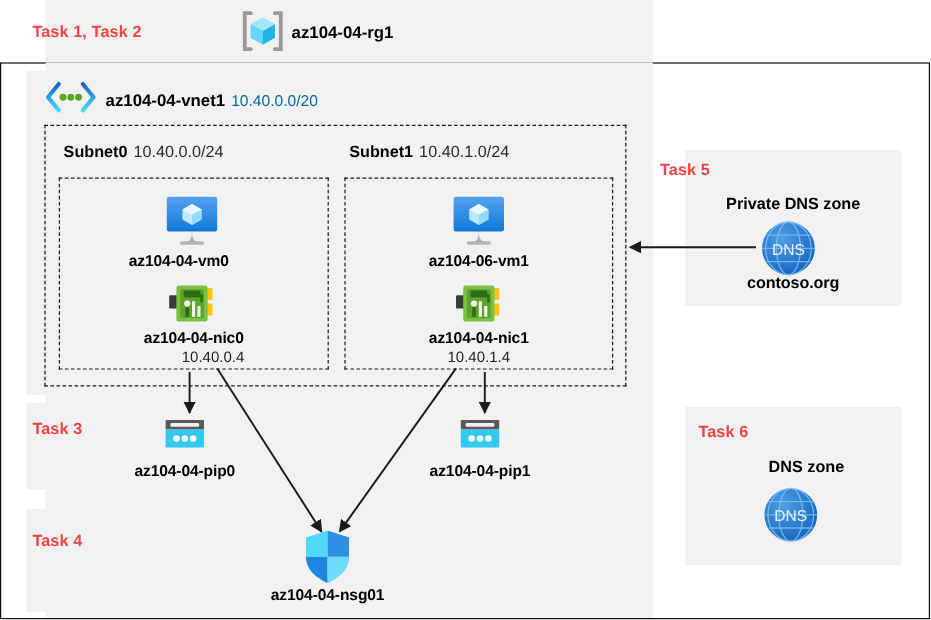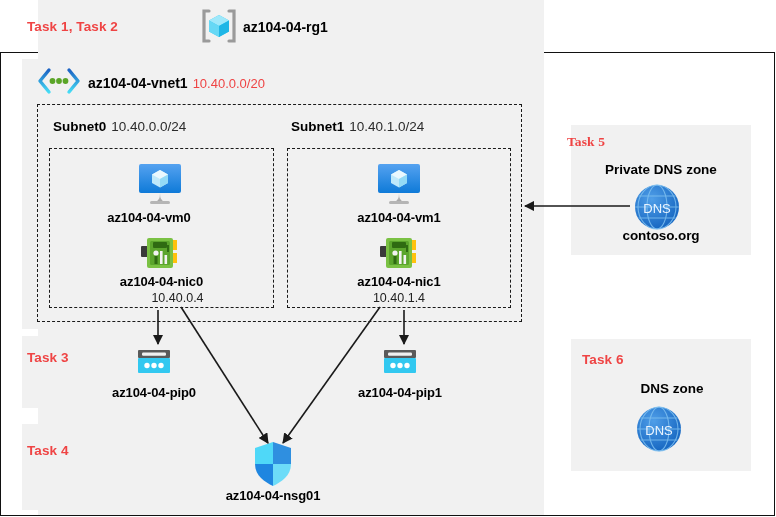--- a/index.html
+++ b/index.html
@@ -26,21 +26,21 @@
   #subnets-outer{left:37px;top:104px;width:485px;height:218px;}
   #subnet0-inner{left:49px;top:148px;width:225px;height:160px;}
   #subnet1-inner{left:287px;top:148px;width:224px;height:160px;}
 
   
   .task-label{color:#ef4444;font-weight:bold;font-size:13.5px;letter-spacing:.1px;}
   .node-label{font-weight:bold;font-size:13px;text-align:center;
               white-space:nowrap;letter-spacing:-.1px;}
   .sub-label{font-size:12.5px;text-align:center;white-space:nowrap;color:#222;}
   .hdr-name{font-weight:bold;font-size:14px;white-space:nowrap;}
-  .hdr-cidr{font-weight:normal;font-size:13px;color:#ef4444;}
+  .hdr-cidr{font-weight:normal;font-size:13px;color:#0369a1;}
   .sn-title{font-size:13.5px;white-space:nowrap;}
   .sn-title b{font-weight:bold;}
   .sn-title span{font-weight:normal;color:#2b2b2b;}
   .zone-title{font-weight:bold;font-size:13.5px;text-align:center;white-space:nowrap;}
 
   svg{display:block;overflow:visible;}
   #edges{left:0;top:0;width:776px;height:517px;pointer-events:none;}
 </style>
 </head>
 <body>
@@ -142,21 +142,21 @@
 <div class="abs" style="left:370px;top:158px;">
   <svg width="58" height="50" viewBox="0 0 58 50" aria-hidden="true">
     <rect x="8" y="6" width="42" height="29" rx="2" fill="url(#vmScreen)"></rect>
     <polygon points="29,12 37,16.5 37,25 29,29.5 21,25 21,16.5" fill="#bfe9fb"></polygon>
     <polygon points="29,12 37,16.5 29,21 21,16.5" fill="#eaf8fe"></polygon>
     <polygon points="29,21 37,16.5 37,25 29,29.5" fill="#93daf6"></polygon>
     <path d="M24 44 q5 -1 5 -9 q0 8 5 9 z" fill="url(#vmStand)"></path>
     <rect x="19" y="43" width="20" height="3" rx="1.5" fill="#b5b5b5"></rect>
   </svg>
 </div>
-<div class="abs node-label" style="left:287px;top:210px;width:224px;">az104-04-vm1</div>
+<div class="abs node-label" style="left:287px;top:210px;width:224px;">az104-06-vm1</div>
 
 <div class="abs" style="left:378px;top:234px;">
   <svg width="42" height="38" viewBox="0 0 42 38" aria-hidden="true">
     <rect x="30" y="6" width="8" height="10" fill="#ffc20e"></rect>
     <rect x="30" y="19" width="8" height="10" fill="#ffc20e"></rect>
     <rect x="2" y="12" width="8" height="11" rx="1" fill="#3a3a3a"></rect>
     <rect x="8" y="4" width="26" height="30" rx="2" fill="#7ac143"></rect>
     <rect x="11" y="7" width="20" height="24" rx="1.5" fill="#5ba52c"></rect>
     <rect x="14" y="8" width="14" height="6" rx="1" fill="#2f6b12"></rect>
     <circle cx="17" cy="19" r="2.6" fill="#f2f2f2"></circle>
@@ -207,21 +207,21 @@
     <g clip-path="url(#shieldClip)">
       <rect x="2" y="0" width="20" height="24" fill="#4fd8f8"></rect>
       <rect x="22" y="0" width="22" height="24" fill="#2f8fe0"></rect>
       <rect x="2" y="24" width="20" height="26" fill="#1f86e0"></rect>
       <rect x="22" y="24" width="22" height="26" fill="#6ddcf8"></rect>
     </g>
   </svg>
 </div>
 <div class="abs node-label" style="left:183px;top:488px;width:180px;">az104-04-nsg01</div>
 
-<div class="abs task-label" style="left:567px;top:134px;font-family:Liberation Serif, serif;">Task 5</div>
+<div class="abs task-label" style="left:550px;top:134px;">Task 5</div>
 <div class="abs zone-title" style="left:571px;top:162px;width:180px;">Private DNS zone</div>
 
 <div class="abs" style="left:632px;top:182px;">
   <svg width="50" height="50" viewBox="0 0 50 50" aria-hidden="true">
     <defs>
       <radialGradient id="dnsGlobe" cx="38%" cy="32%" r="72%">
         <stop offset="0%" stop-color="#4f9ee8"></stop>
           <stop offset="100%" stop-color="#1565c0"></stop>
       </radialGradient>
     </defs>

